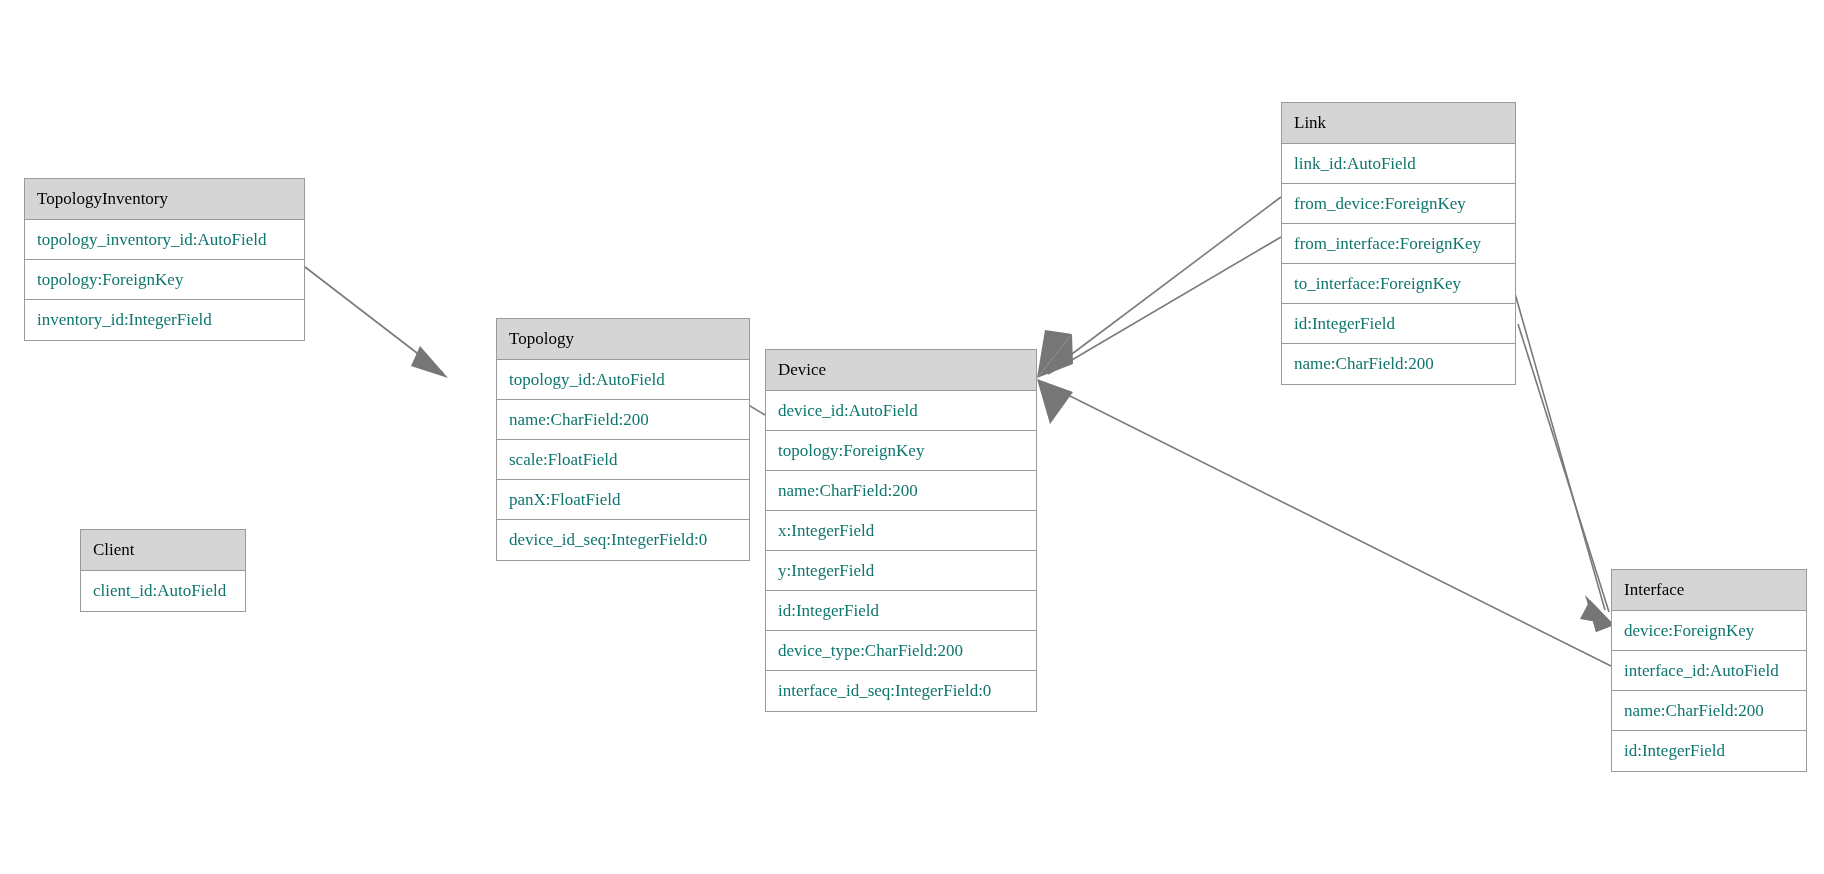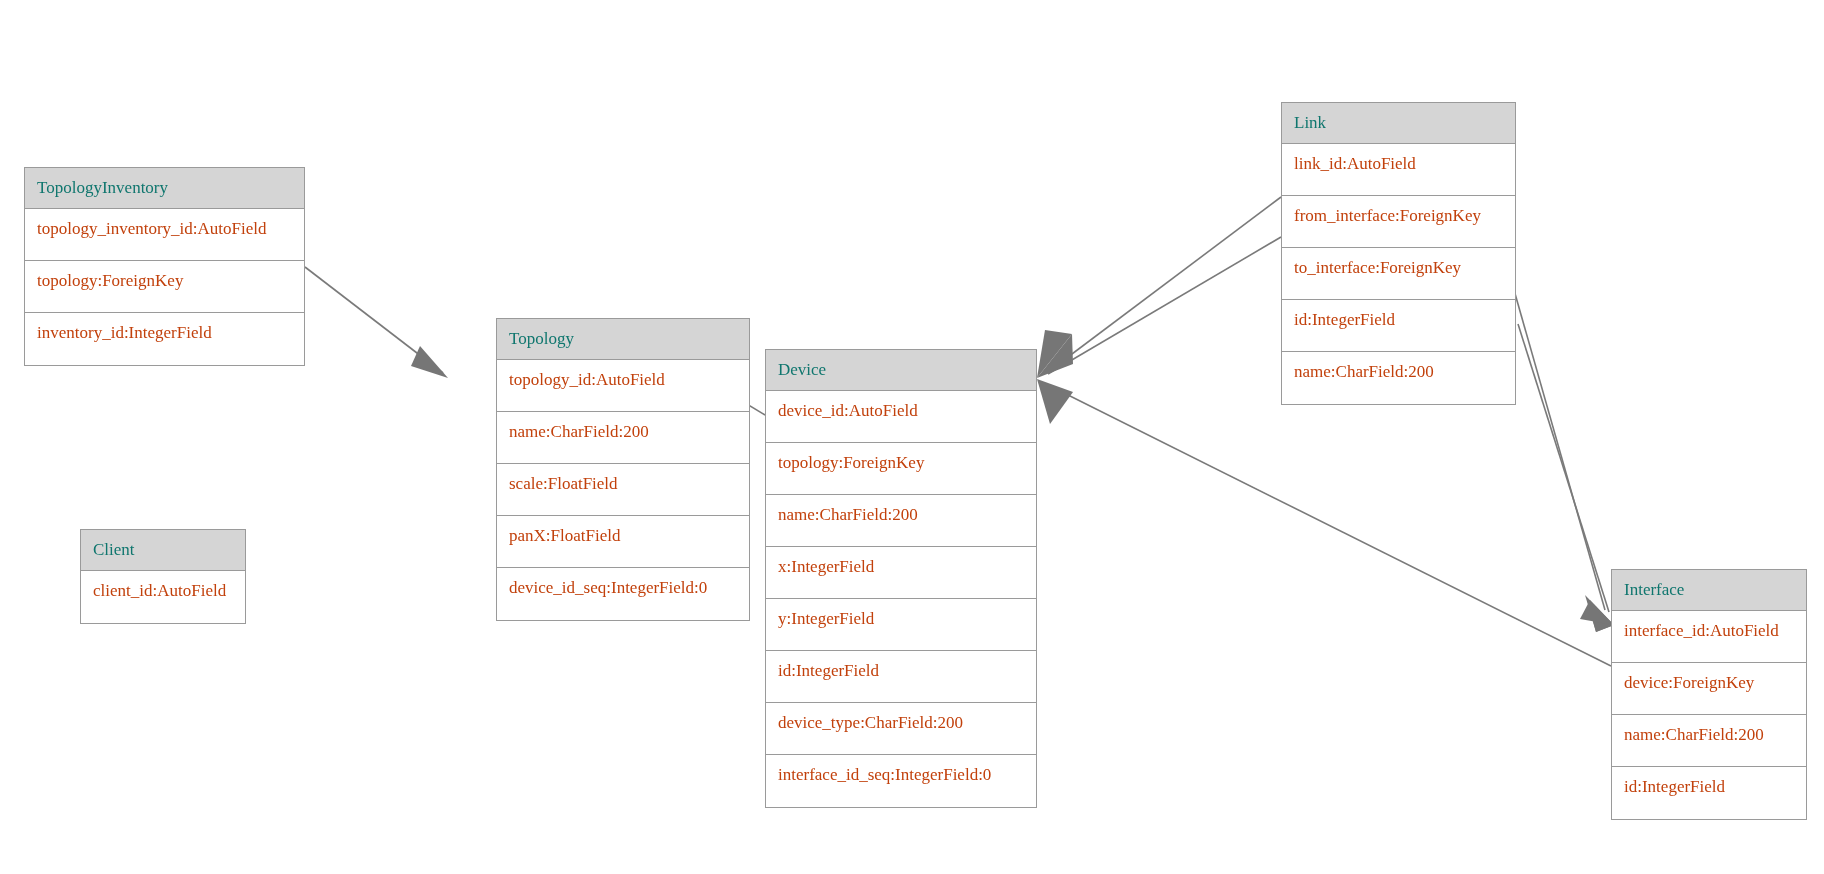--- a/index.html
+++ b/index.html
@@ -29,37 +29,37 @@
     position: absolute;
     box-sizing: border-box;
     border: 1px solid #9a9a9a;
     background: #ffffff;
     z-index: 2;
   }
   .entity-header {
     box-sizing: border-box;
     background: #d5d5d5;
     border-bottom: 1px solid #9a9a9a;
-    color: #0f766e;
+    color: #000000;
     font-size: 17px;
     line-height: 40px;
     height: 41px;
     padding: 0 0 0 12px;
     white-space: nowrap;
     overflow: hidden;
   }
   .entity-rows {
     display: block;
   }
   .entity-row {
     box-sizing: border-box;
-    height: 52px;
+    height: 40px;
     line-height: 40px;
     border-bottom: 1px solid #9a9a9a;
-    color: #c2410c;
+    color: #0f766e;
     font-size: 17px;
     padding: 0 10px 0 12px;
     white-space: nowrap;
     overflow: hidden;
   }
   .entity-row:last-child {
     border-bottom: none;
   }
 </style>
 </head>
@@ -109,21 +109,21 @@
     </g>
 
     <g>
       <polygon points="1614,625 1585,595 1596,632" fill="#767676"></polygon>
       <polygon points="1614,625 1596,632 1591,614" fill="#767676"></polygon>
       <polygon points="1614,625 1590,600 1580,619" fill="#767676"></polygon>
     </g>
 
   </svg>
 
-  <div class="entity" style="left:24px; top:167px; width:281px;">
+  <div class="entity" style="left:24px; top:178px; width:281px;">
     <div class="entity-header">TopologyInventory</div>
     <div class="entity-rows">
       <div class="entity-row">topology_inventory_id:AutoField</div>
       <div class="entity-row">topology:ForeignKey</div>
       <div class="entity-row">inventory_id:IntegerField</div>
     </div>
   </div>
 
   <div class="entity" style="left:80px; top:529px; width:166px;">
     <div class="entity-header">Client</div>
@@ -154,30 +154,31 @@
       <div class="entity-row">id:IntegerField</div>
       <div class="entity-row">device_type:CharField:200</div>
       <div class="entity-row">interface_id_seq:IntegerField:0</div>
     </div>
   </div>
 
   <div class="entity" style="left:1281px; top:102px; width:235px;">
     <div class="entity-header">Link</div>
     <div class="entity-rows">
       <div class="entity-row">link_id:AutoField</div>
+      <div class="entity-row">from_device:ForeignKey</div>
       <div class="entity-row">from_interface:ForeignKey</div>
       <div class="entity-row">to_interface:ForeignKey</div>
       <div class="entity-row">id:IntegerField</div>
       <div class="entity-row">name:CharField:200</div>
     </div>
   </div>
 
   <div class="entity" style="left:1611px; top:569px; width:196px;">
     <div class="entity-header">Interface</div>
     <div class="entity-rows">
+      <div class="entity-row">device:ForeignKey</div>
       <div class="entity-row">interface_id:AutoField</div>
-      <div class="entity-row">device:ForeignKey</div>
       <div class="entity-row">name:CharField:200</div>
       <div class="entity-row">id:IntegerField</div>
     </div>
   </div>
 
 </div>
 
 </body></html>

